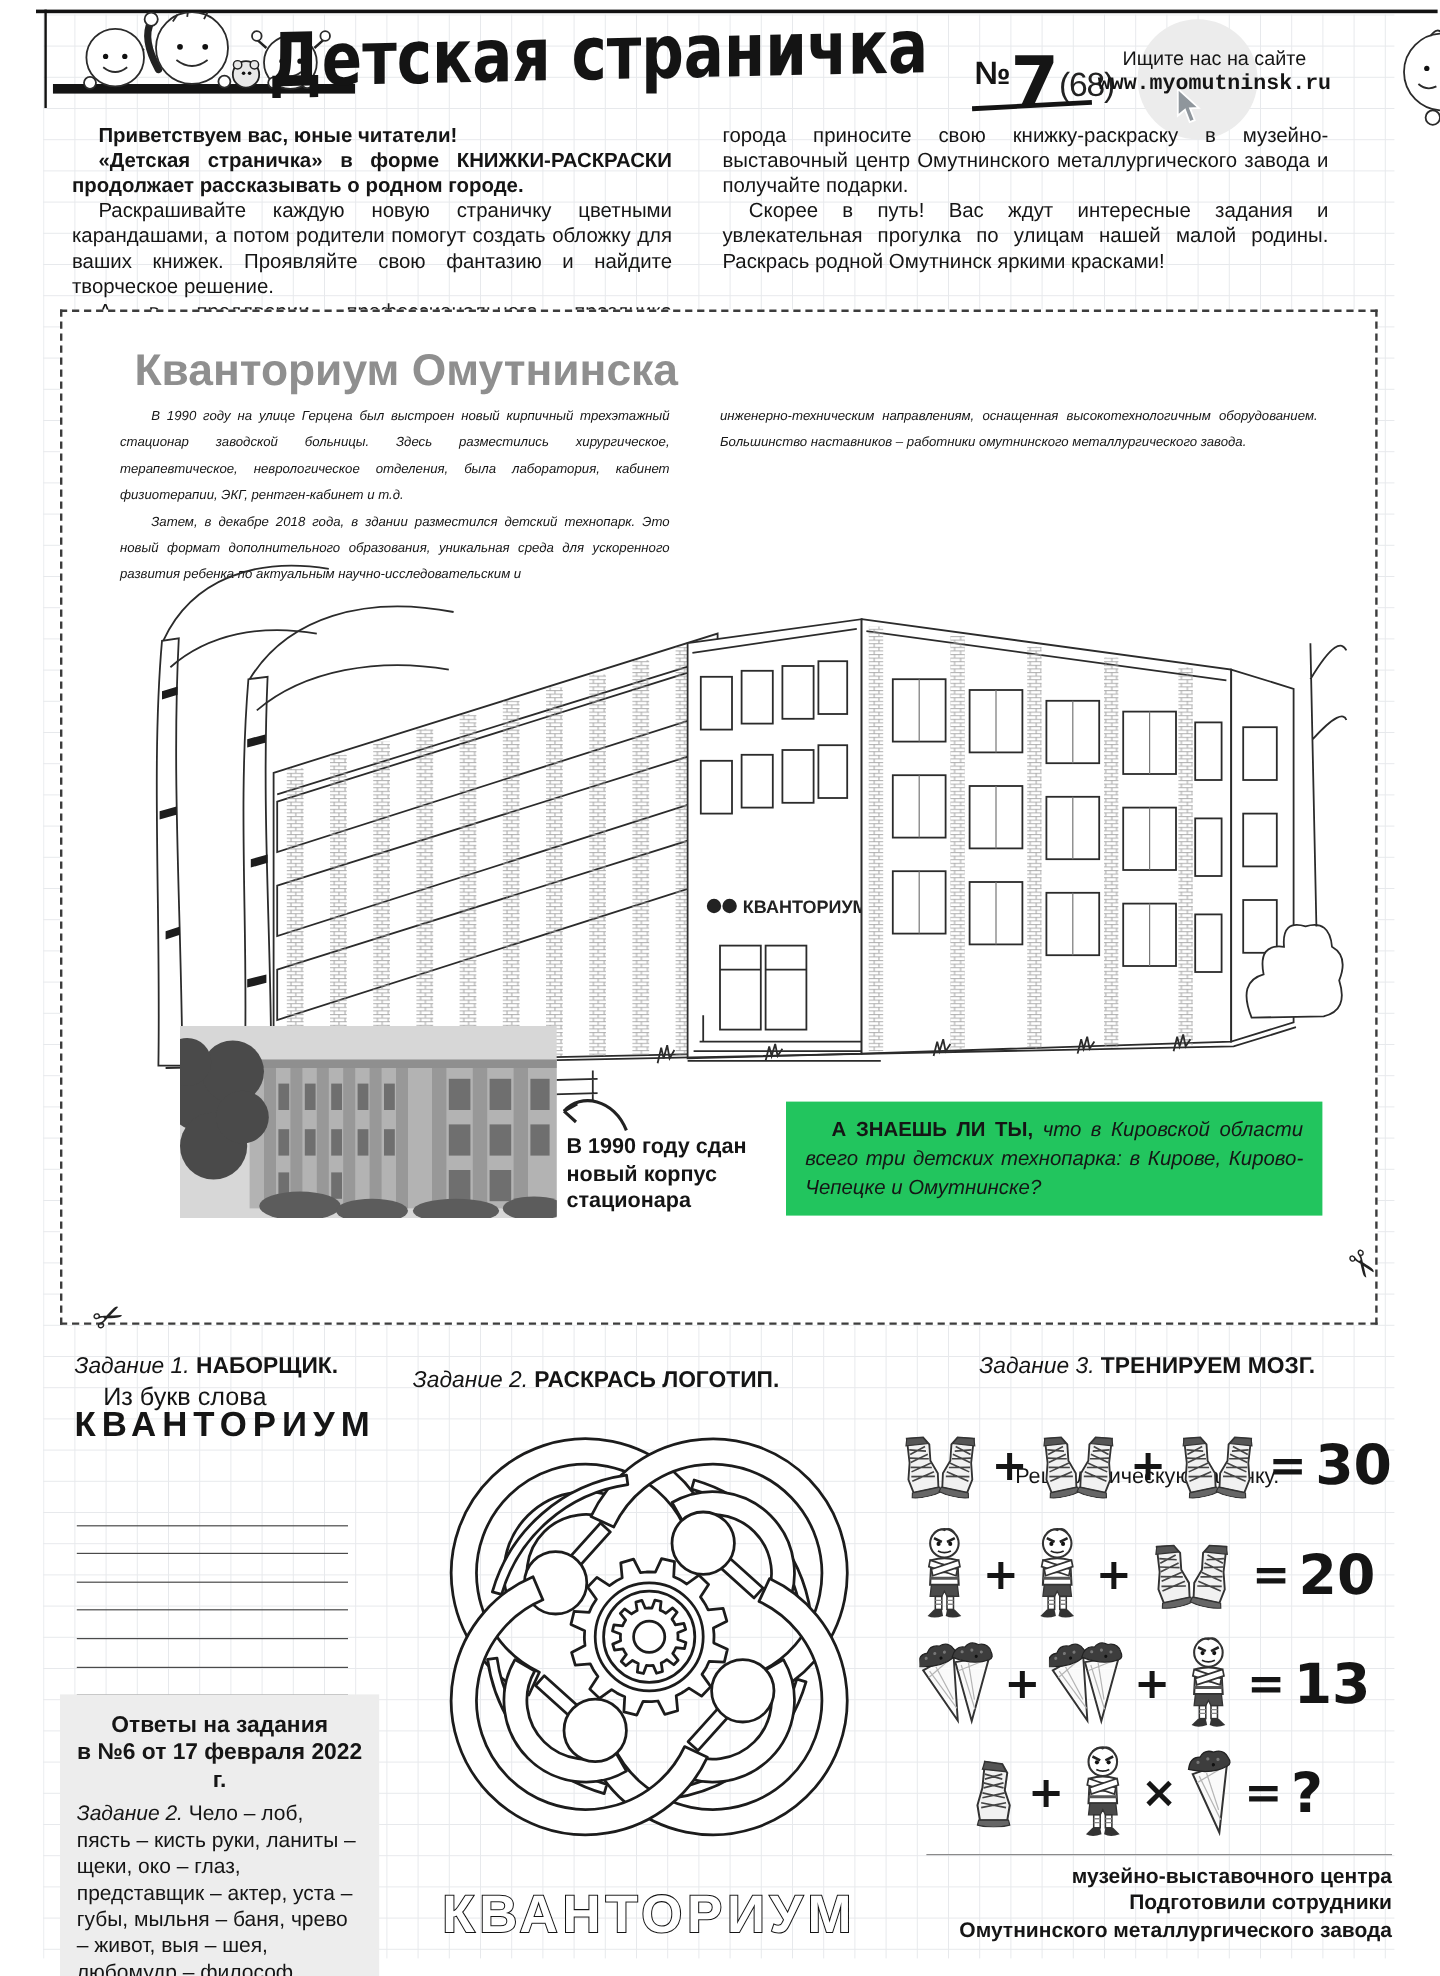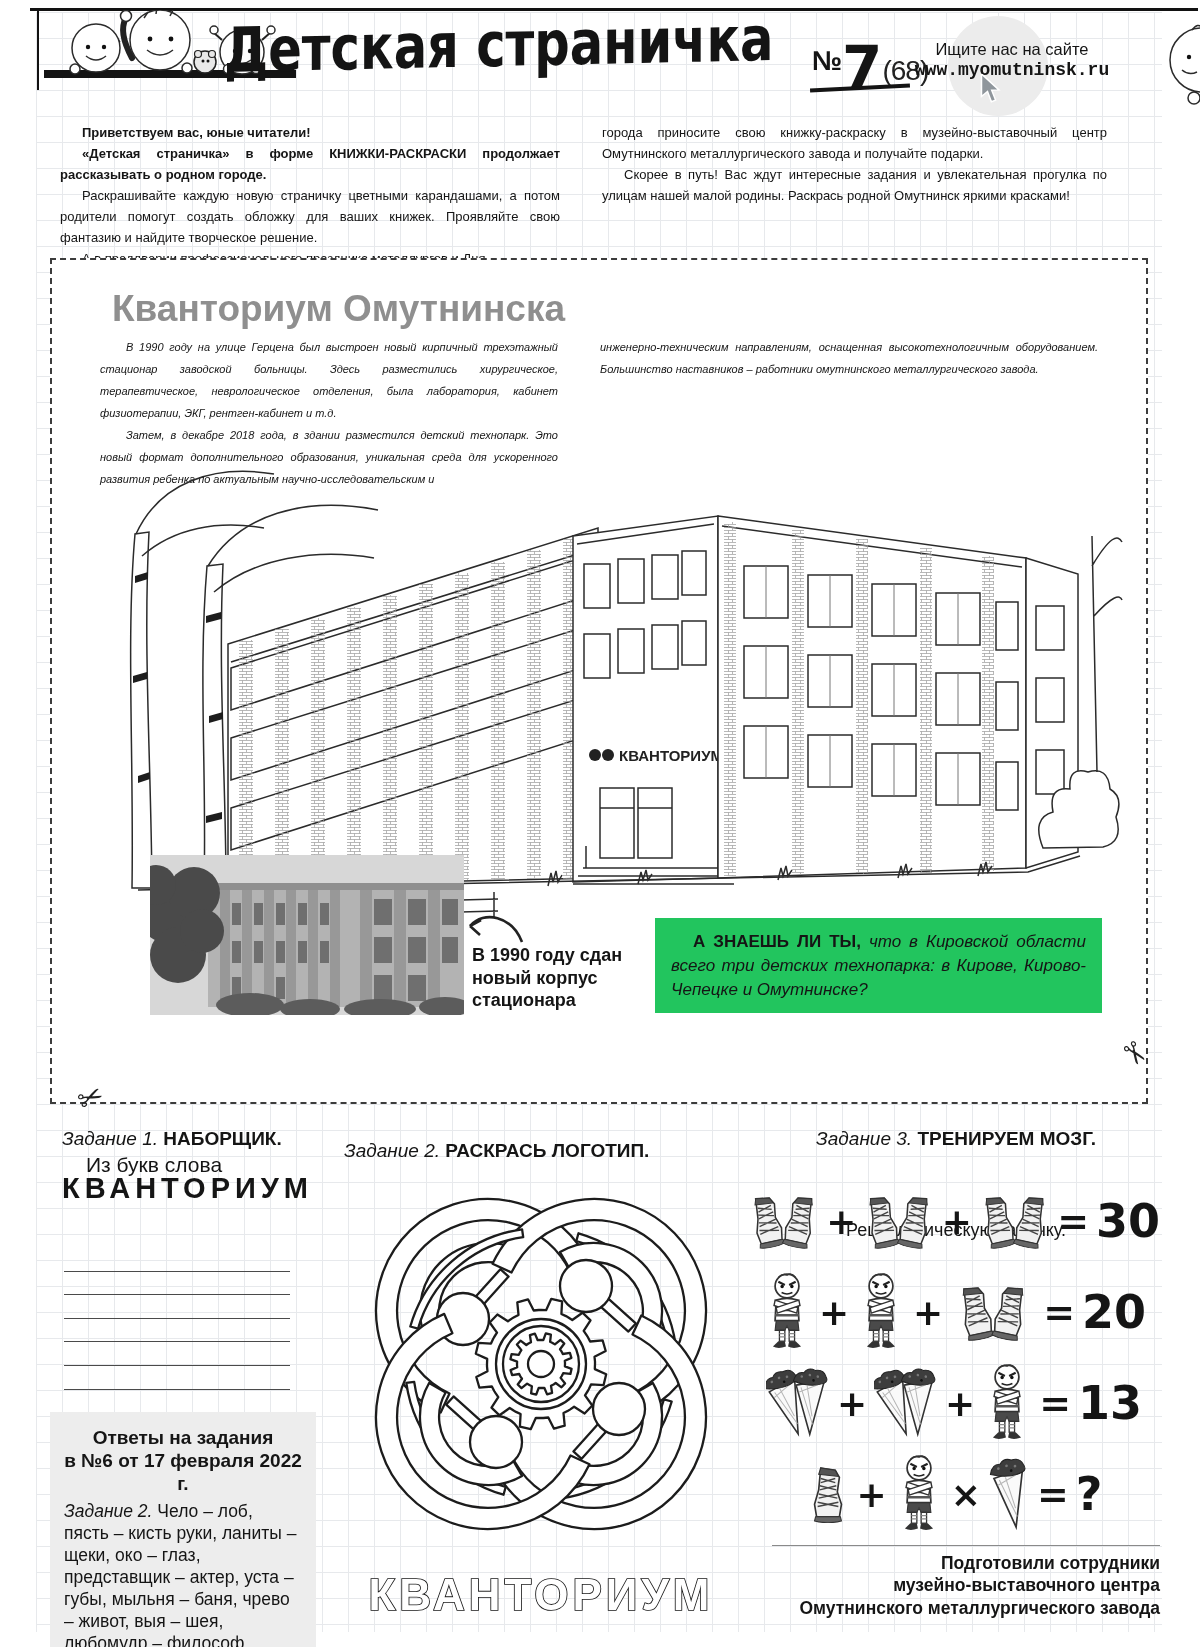--- a/index.html
+++ b/index.html
@@ -22,21 +22,21 @@
   .issue .num{font-size:58px;font-weight:800;font-family:"DejaVu Sans",sans-serif;}
   .issue .brk{font-size:28px;font-weight:400;vertical-align:8px;letter-spacing:-1px;color:#222;}
   .issue-underline{position:absolute;left:810px;top:86px;width:100px;height:4px;background:#141414;transform:rotate(-3deg);}
   .site-circle{position:absolute;left:948px;top:16px;width:100px;height:100px;border-radius:50%;background:#ececec;}
   .site{position:absolute;left:912px;top:40px;width:200px;text-align:center;line-height:1.2;}
   .site .hint{font-size:16.5px;}
   .site .url{font-size:18px;font-weight:800;font-family:Liberation Mono, monospace;}
   .cursor{position:absolute;left:980px;top:74px;width:24px;height:30px;}
   .baby{position:absolute;right:0;top:20px;width:44px;height:86px;overflow:hidden;}
   
-  .intro-col{position:absolute;top:102px;font-size:13px;line-height:21px;text-align:justify;margin-top:20px;}
+  .intro-col{position:absolute;top:102px;font-size:17px;line-height:21px;text-align:justify;}
   .intro-col p{margin:0;text-indent:22px;}
   .intro-col p.noindent{text-indent:0;}
   .intro-col p.b{font-weight:700;}
   #intro1{left:60px;width:500px;}
   #intro2{left:602px;width:505px;}
   
   .colorbox{position:absolute;left:50px;top:258px;width:1094px;height:842px;
             border:2px dashed #3c3c3c;background:#fff;}
   .cb-title{position:absolute;left:60px;top:28px;font-size:37px;font-weight:800;color:#8f8f8f;}
   .cb-col{position:absolute;top:76px;font-style:italic;font-size:11px;line-height:22px;text-align:justify;}
@@ -502,22 +502,22 @@
             <use href="#icon-seed-cone"></use>
           </svg>
         </span>
         <span class="p-op p-eq">=</span>
         <span class="p-res">?</span>
       </div>
     </div>
 
   <div class="foot-rule"></div>
   <div class="footer">
+    <div>музейно-выставочного центра</div>
     <div>Подготовили сотрудники</div>
-    <div>музейно-выставочного центра</div>
     <div>Омутнинского металлургического завода</div>
   </div>
 
   <svg width="0" height="0" style="position:absolute" aria-hidden="true">
     <defs>
       <symbol id="icon-sneaker" viewBox="0 0 40 56">
         <path d="M13,3 L27,5 L31,12 L29,26 L33,38 L31,50 L9,50 L7,38 L11,24 Z" fill="#f1f1f1" stroke="#333" stroke-width="1.6"></path>
         <path d="M13,3 L27,5 L30,11 L11,9 Z" fill="#555" stroke="#333" stroke-width="1"></path>
         <path d="M13,13 L27,17 M27,13 L13,17 M12,20 L28,24 M28,20 L12,24 M11,28 L29,32 M29,28 L11,32 M10,36 L30,40 M30,36 L10,40" stroke="#444" stroke-width="1.4" fill="none"></path>
         <path d="M8,50 L32,50 L33,54 Q20,57.5 7,54 Z" fill="#666" stroke="#333" stroke-width="1"></path>

